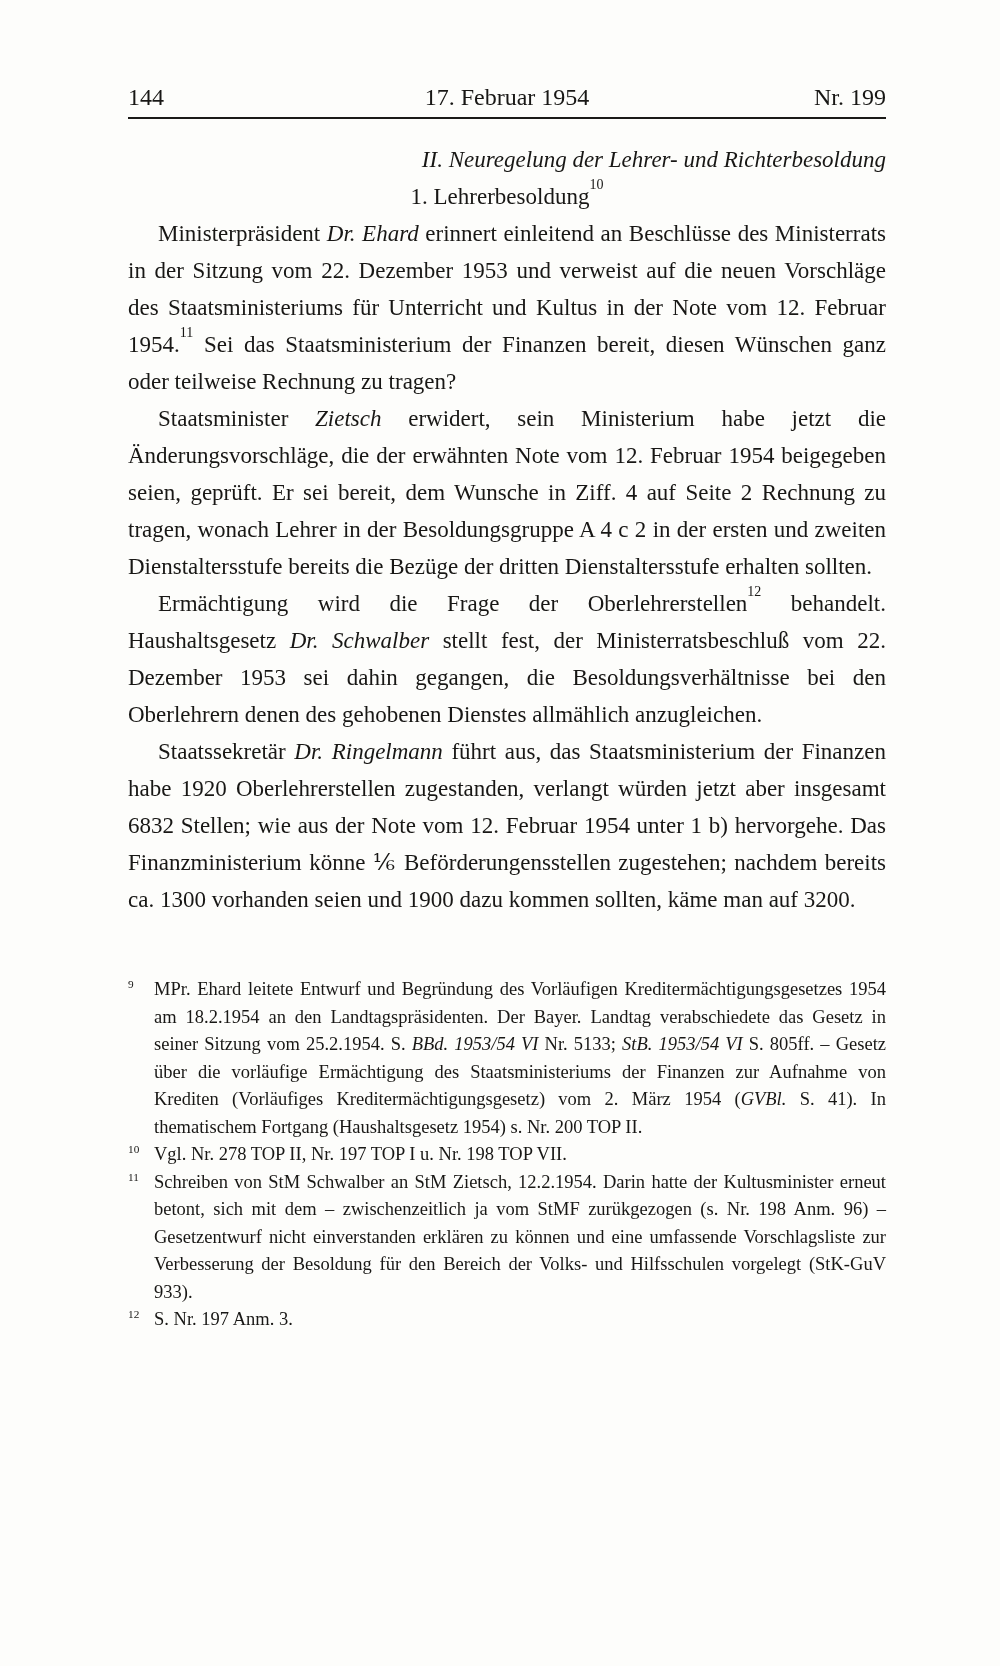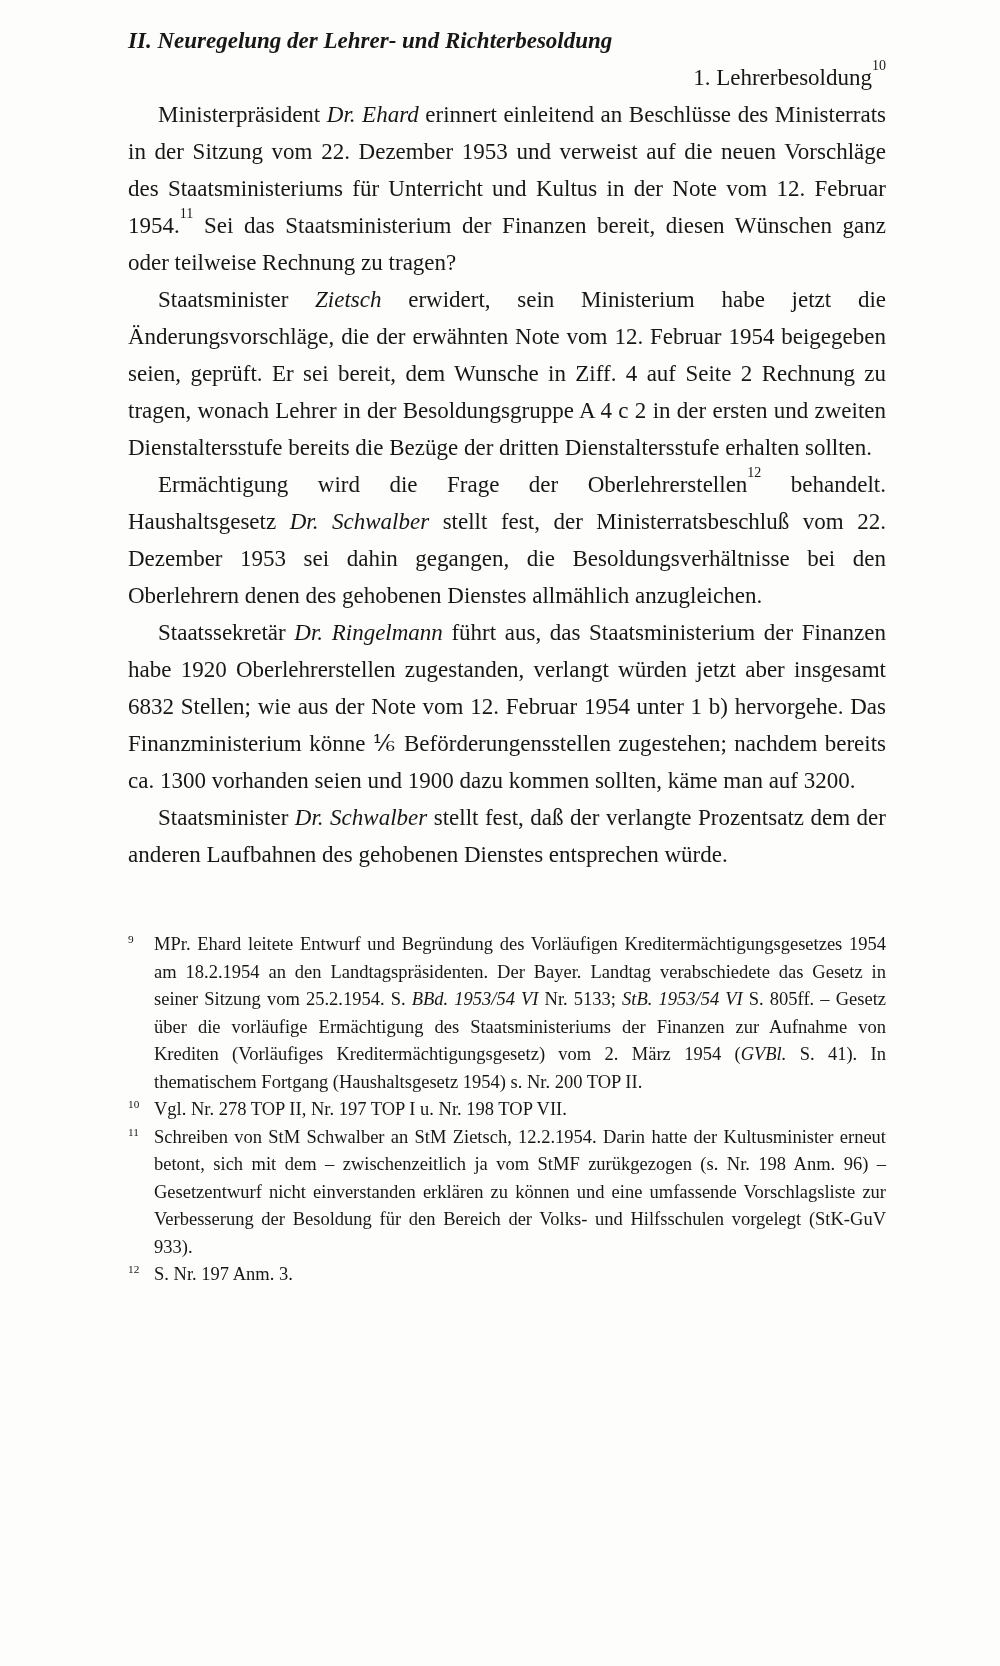--- a/index.html
+++ b/index.html
@@ -28,23 +28,23 @@
   
   .body-text {
     margin-top: 22px;
     font-size: 23px; line-height: 37px;
     text-align: justify;
   }
   .body-text p { margin: 0; }
   .body-text p.indent { text-indent: 30px; }
   .body-text p.section-heading {
     margin-top: 18px;
-    text-align: left; text-indent: 0; font-weight: bold;
+    text-align: right; text-indent: 0;
   }
-  .body-text p.subheading { text-align: right; text-indent: 0; }
+  .body-text p.subheading { text-align: center; text-indent: 0; }
   em { font-style: italic; }
   sup.fn-ref {
     font-size: 61%; line-height: 0;
     position: relative; top: -0.48em;
     letter-spacing: 0;
   }
   
   .footnotes {
     margin-top: 58px;
     font-size: 18.5px; line-height: 27.5px;
@@ -57,29 +57,33 @@
     text-align: left;
   }
   .fn-body { flex: 1 1 auto; text-align: justify; }
 </style>
 </head>
 <body style="background: rgb(253, 253, 251); color: rgb(24, 23, 21);">
 
 <div class="page">
   <div class="content">
 
+    <div class="running-head">
+      <span class="rh-left">144</span>
+      <span class="rh-center">17. Februar 1954</span>
+      <span class="rh-right">Nr. 199</span>
+    </div>
 
     <div class="body-text">
         <p class="section-heading"><em>II. Neuregelung der Lehrer- und Richterbesoldung</em></p>
         <p class="subheading"><span>1. Lehrerbesoldung</span><sup class="fn-ref">10</sup></p>
         <p class="paragraph indent"><span>Ministerpräsident </span><em>Dr. Ehard</em><span> erinnert einleitend an Beschlüsse des Ministerrats in der Sitzung vom 22. Dezember 1953 und verweist auf die neuen Vorschläge des Staatsministeriums für Unterricht und Kultus in der Note vom 12. Februar 1954.</span><sup class="fn-ref">11</sup><span> Sei das Staatsministerium der Finanzen bereit, diesen Wünschen ganz oder teilweise Rechnung zu tragen?</span></p>
         <p class="paragraph indent"><span>Staatsminister </span><em>Zietsch</em><span> erwidert, sein Ministerium habe jetzt die Änderungsvorschläge, die der erwähnten Note vom 12. Februar 1954 beigegeben seien, geprüft. Er sei bereit, dem Wunsche in Ziff. 4 auf Seite 2 Rechnung zu tragen, wonach Lehrer in der Besoldungsgruppe A 4 c 2 in der ersten und zweiten Dienstaltersstufe bereits die Bezüge der dritten Dienstaltersstufe erhalten sollten.</span></p>
         <p class="paragraph indent"><span>Ermächtigung wird die Frage der Oberlehrerstellen</span><sup class="fn-ref">12</sup><span> behandelt. Haushaltsgesetz </span><em>Dr. Schwalber</em><span> stellt fest, der Ministerratsbeschluß vom 22. Dezember 1953 sei dahin gegangen, die Besoldungsverhältnisse bei den Oberlehrern denen des gehobenen Dienstes allmählich anzugleichen.</span></p>
         <p class="paragraph indent"><span>Staatssekretär </span><em>Dr. Ringelmann</em><span> führt aus, das Staatsministerium der Finanzen habe 1920 Oberlehrerstellen zugestanden, verlangt würden jetzt aber insgesamt 6832 Stellen; wie aus der Note vom 12. Februar 1954 unter 1 b) hervorgehe. Das Finanzministerium könne ⅙ Beförderungensstellen zugestehen; nachdem bereits ca. 1300 vorhanden seien und 1900 dazu kommen sollten, käme man auf 3200.</span></p>
-        <p class="paragraph indent"><span>Staatsminister </span><em>Dr. Schwalber</em><span> stellt fest, daß der verlangte Prozentsatz dem der anderen Laufbahnen des gehobenen Dienstes entsprechen würde.</span></p>
       </div>
 
     <div class="footnotes">
         <div class="footnote">
           <span class="fn-marker">9</span>
           <span class="fn-body"><span>MPr. Ehard leitete Entwurf und Begründung des Vorläufigen Kreditermächtigungsgesetzes 1954 am 18.2.1954 an den Landtagspräsidenten. Der Bayer. Landtag verabschiedete das Gesetz in seiner Sitzung vom 25.2.1954. S. </span><em>BBd. 1953/54 VI</em><span> Nr. 5133; </span><em>StB. 1953/54 VI</em><span> S. 805ff. – Gesetz über die vorläufige Ermächtigung des Staatsministeriums der Finanzen zur Aufnahme von Krediten (Vorläufiges Kreditermächtigungsgesetz) vom 2. März 1954 (</span><em>GVBl.</em><span> S. 41). In thematischem Fortgang (Haushaltsgesetz 1954) s. Nr. 200 TOP II.</span></span>
         </div>
         <div class="footnote">
           <span class="fn-marker">10</span>
           <span class="fn-body"><span>Vgl. Nr. 278 TOP II, Nr. 197 TOP I u. Nr. 198 TOP VII.</span></span>

